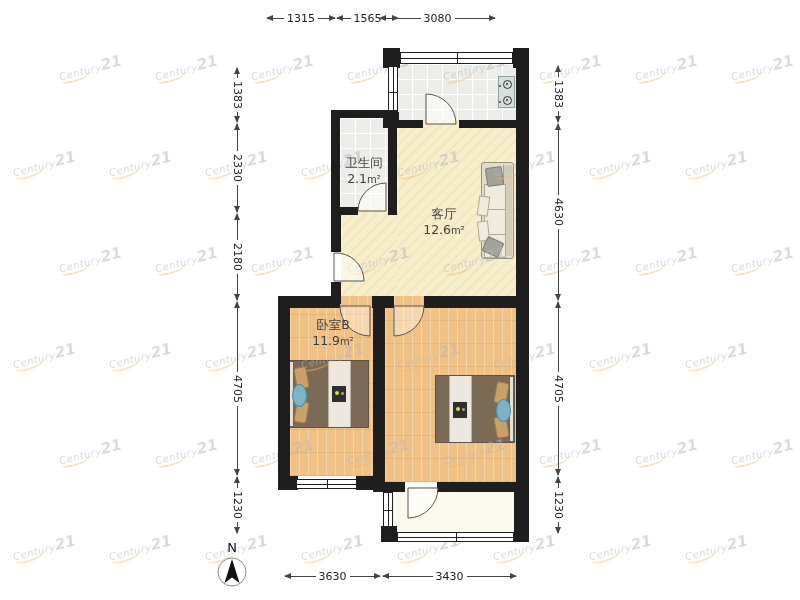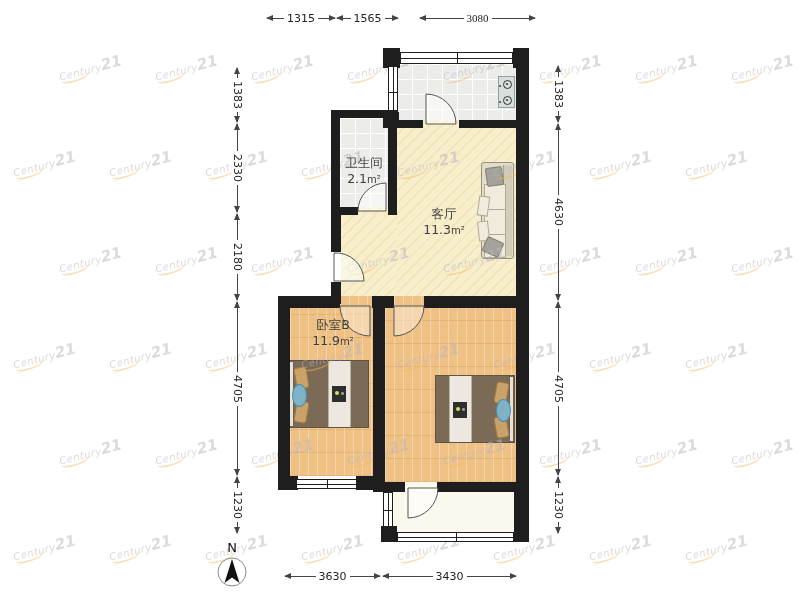--- a/index.html
+++ b/index.html
@@ -219,40 +219,40 @@
     <path d="M394,306 L394,336 A30,30 0 0 0 424,306 Z" fill="rgba(255,255,255,0.35)" stroke="#555" stroke-width="1"></path>
     <path d="M408,488 L408,518 A30,30 0 0 0 438,488 Z" fill="rgba(255,255,255,0.5)" stroke="#555" stroke-width="1"></path>
   </svg>
 
   <div class="room-label" style="left:326px;top:155px;width:76px;">
     <span class="rname">卫生间</span>
     <span class="rarea"><span>2.1</span><span class="unit">m²</span></span>
   </div>
   <div class="room-label" style="left:404px;top:206px;width:80px;">
     <span class="rname">客厅</span>
-    <span class="rarea"><span>11.3</span><span class="unit">m²</span></span>
+    <span class="rarea"><span>12.6</span><span class="unit">m²</span></span>
   </div>
   <div class="room-label" style="left:293px;top:317px;width:80px;">
     <span class="rname">卧室B</span>
     <span class="rarea"><span>11.9</span><span class="unit">m²</span></span>
   </div>
 
   <div class="dim dim-h" style="left:267px;top:12px;width:68px;">
     <i class="line"></i>
       <i class="ah-l"></i>
       <i class="ah-r"></i>
       <span class="dim-label">1315</span>
   </div>
   <div class="dim dim-h" style="left:337px;top:12px;width:61px;text-decoration:underline;">
     <i class="line"></i>
       <i class="ah-l"></i>
       <i class="ah-r"></i>
       <span class="dim-label">1565</span>
   </div>
-  <div class="dim dim-h" style="left:420px;top:12px;width:115px;font-family:Liberation Serif, serif;">
+  <div class="dim dim-h" style="left:380px;top:12px;width:115px;">
     <i class="line"></i>
       <i class="ah-l"></i>
       <i class="ah-r"></i>
       <span class="dim-label">3080</span>
   </div>
 
   <div class="dim dim-h" style="left:285px;top:570px;width:95px;">
     <i class="line"></i>
       <i class="ah-l"></i>
       <i class="ah-r"></i>

